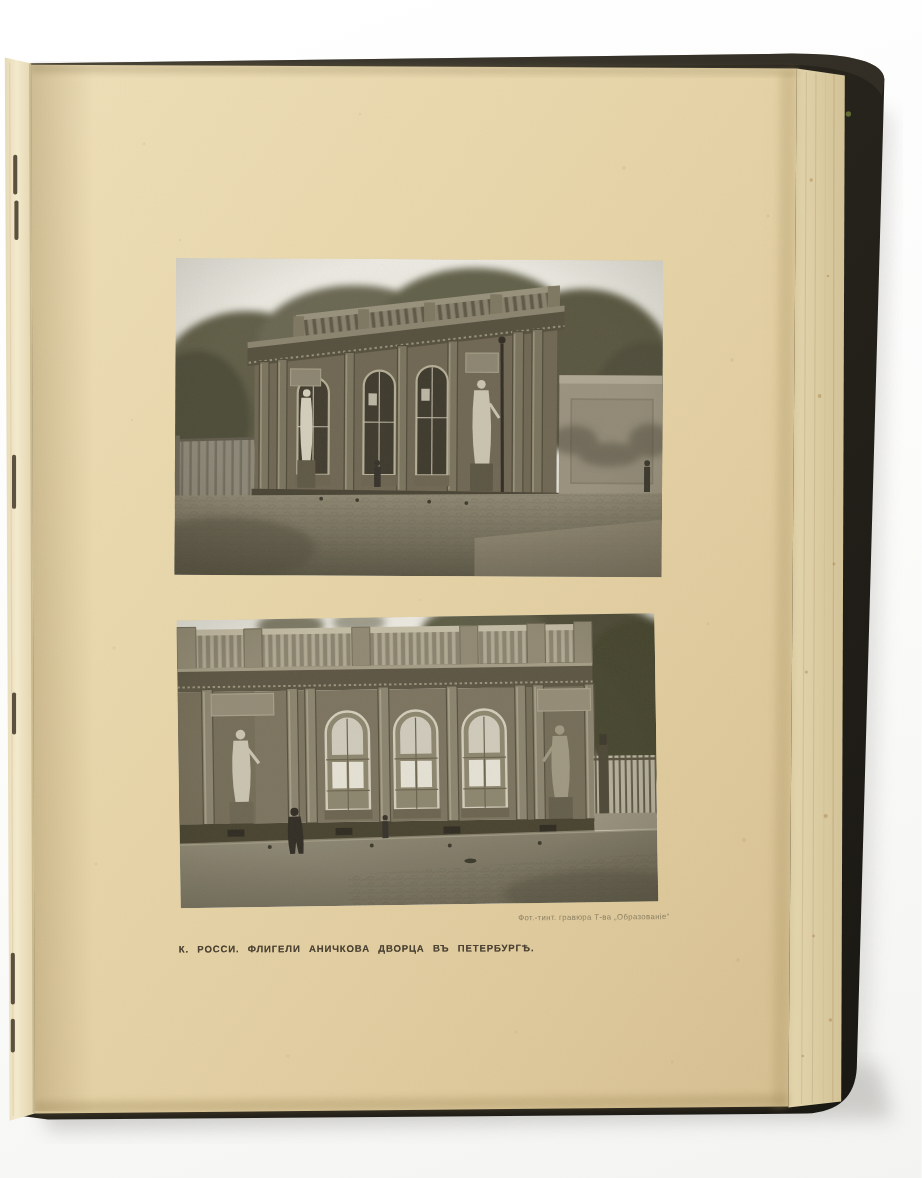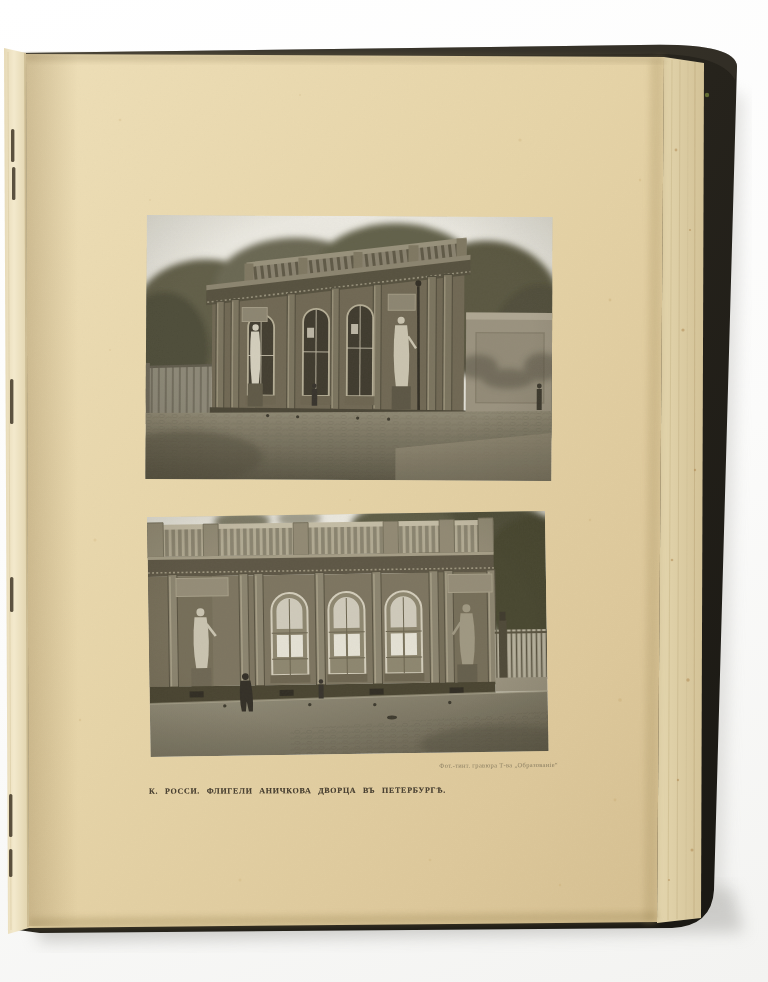--- a/index.html
+++ b/index.html
@@ -1,21 +1,21 @@
 <!DOCTYPE html>
 <html><head>
 <meta charset="utf-8">
 <style>
   html,body{margin:0;padding:0;}
   body{
     width:768px;height:982px;overflow:hidden;position:relative;
     background:linear-gradient(160deg,#ffffff 0%,#fbfbfa 55%,#f3f3f1 100%);
     font-family:"Liberation Sans",sans-serif;
   }
-  .scene{position:absolute;inset:0;font-family:Liberation Serif, serif;}
+  .scene{position:absolute;inset:0;}
   .book-base{position:absolute;left:0;top:0;}
   .plate{position:absolute;margin:0;padding:0;line-height:0;
          box-shadow:inset 0 0 0 1px rgba(110,95,65,.10);}
   .plate svg{display:block;width:100%;height:100%;}
   .plate-top{left:146px;top:216px;width:406px;height:264px;transform:rotate(.3deg);}
   .plate-bottom{left:147px;top:517px;width:398px;height:240px;transform:rotate(-.85deg);transform-origin:0 0;}
   .credit{
     position:absolute;left:300px;top:762px;width:258px;text-align:right;
     font-size:6.5px;letter-spacing:.3px;color:#8d8063;transform:rotate(-.5deg);
     line-height:8px;

